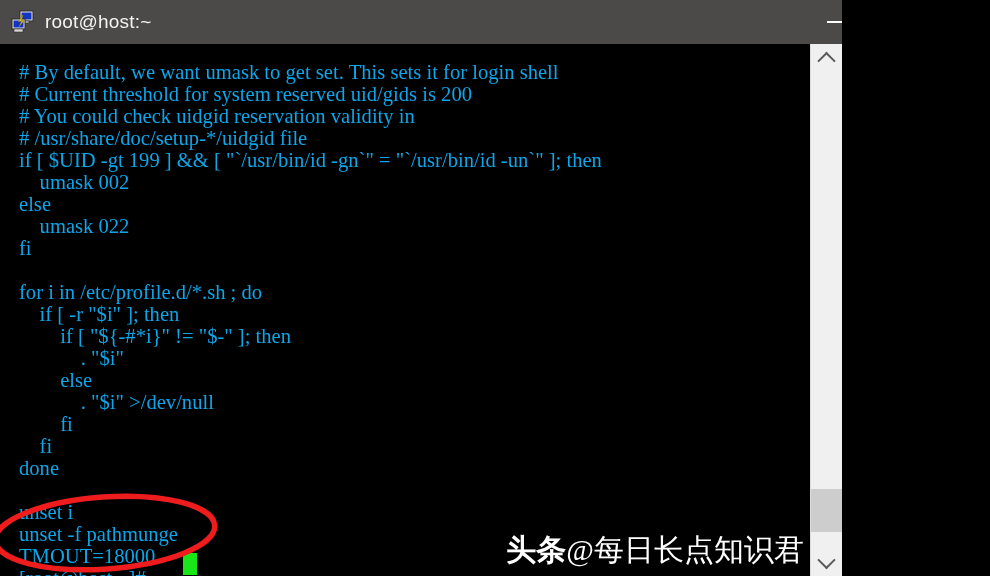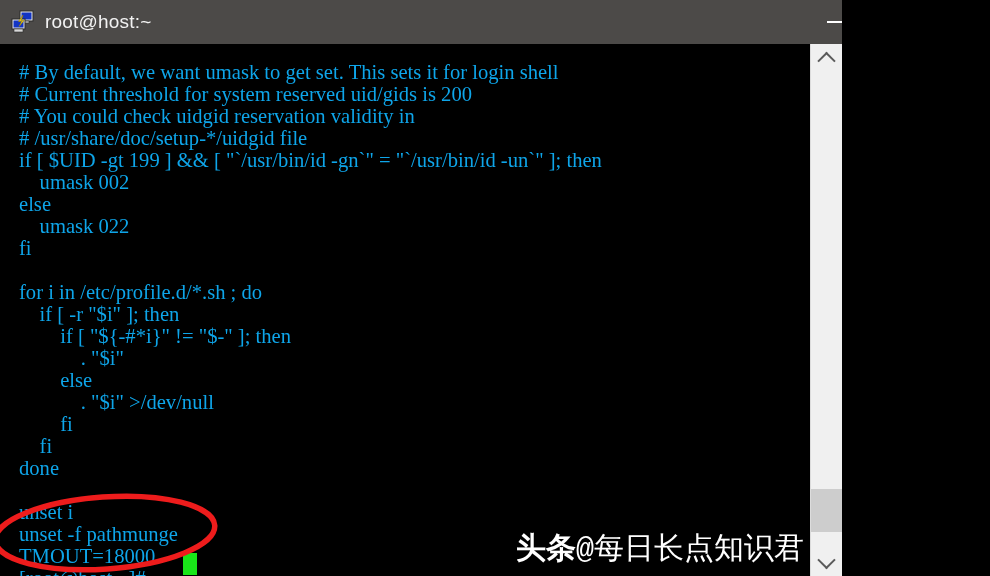--- a/index.html
+++ b/index.html
@@ -132,21 +132,21 @@
     height: 532px;
     pointer-events: none;
   }
 
   
   #watermark {
     position: absolute;
     right: 38px;
     bottom: 8px;
     color: #ffffff;
-    font-family: Liberation Mono, monospace;
+    font-family: Liberation Serif, serif;
     font-size: 30px;
     line-height: 36px;
     white-space: nowrap;
     user-select: none;
   }
   #watermark .wm-bold { font-weight: 700; }
   #watermark .wm-light { font-weight: 400; }
 
   
   #scrollbar {

